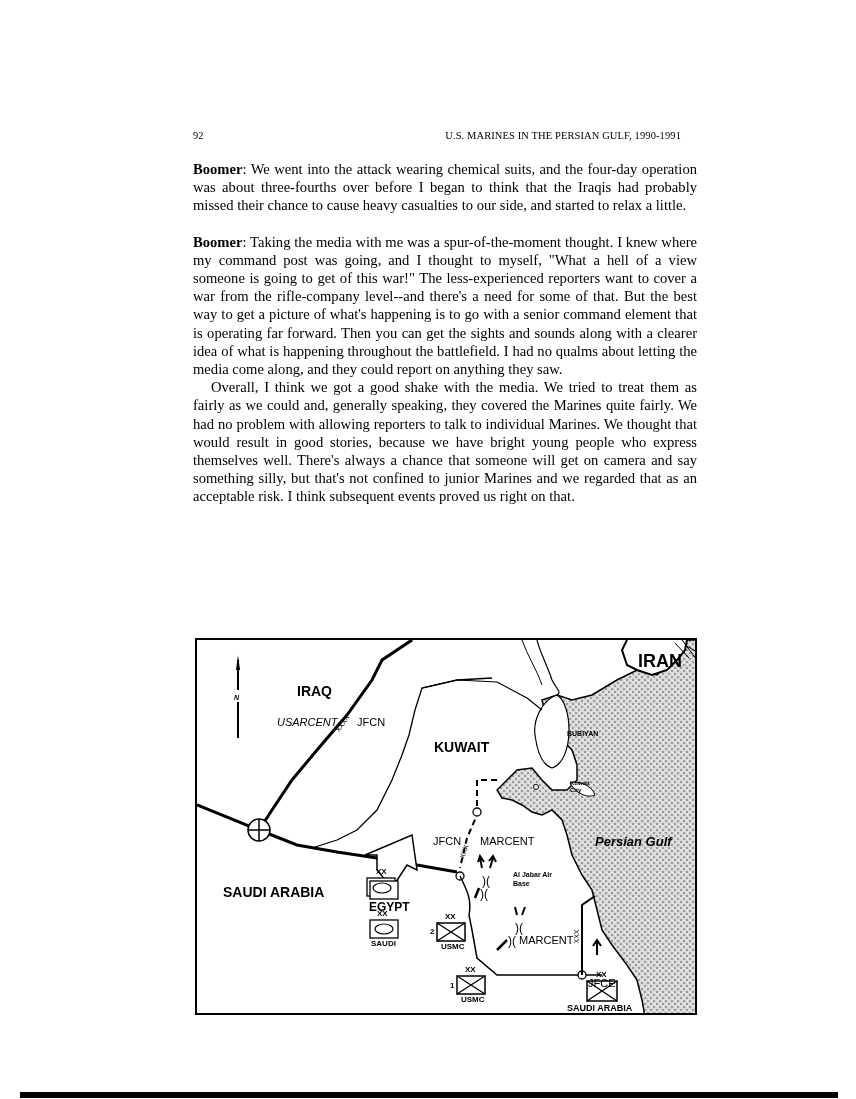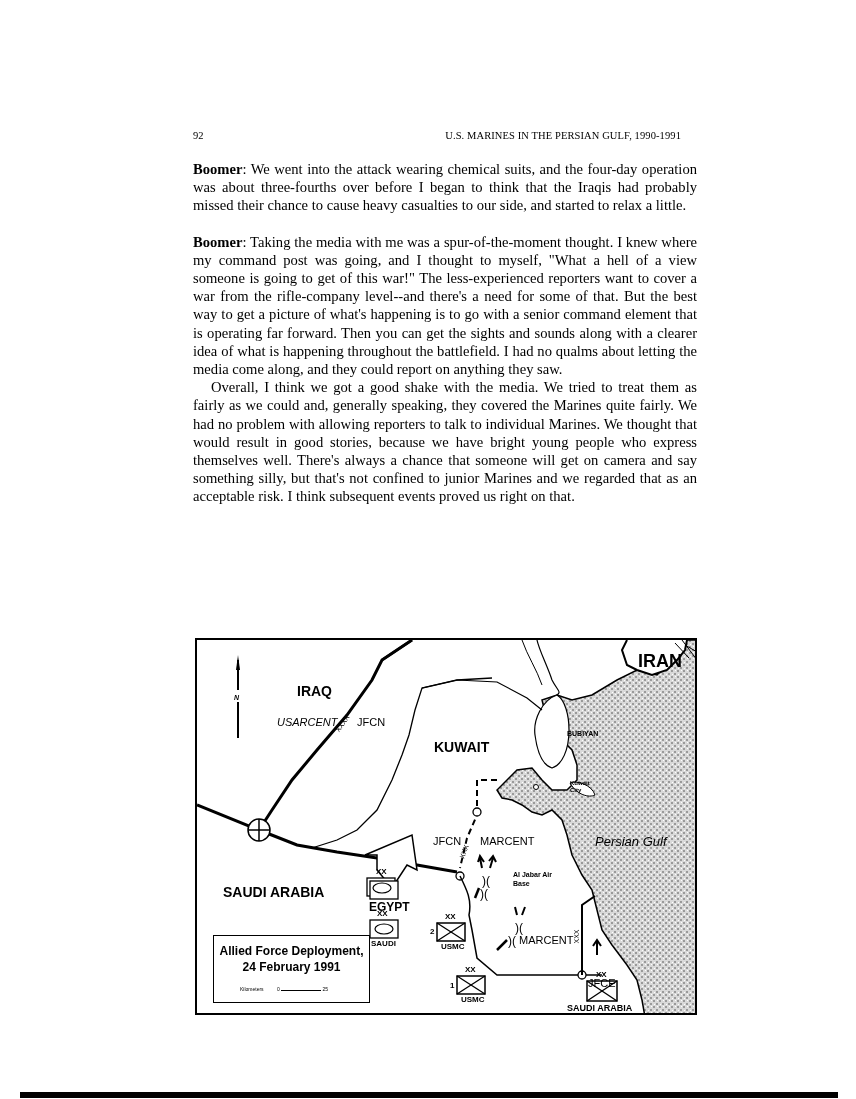--- a/index.html
+++ b/index.html
@@ -128,21 +128,21 @@
     </g>
   </svg>
 
   <span class="map-label" style="left:100px;top:44px;font-size:14px;">IRAQ</span>
   <span class="map-label" style="left:441px;top:12px;font-size:18px;">IRAN</span>
   <span class="map-label" style="left:237px;top:100px;font-size:14px;">KUWAIT</span>
   <span class="map-label" style="left:26px;top:245px;font-size:14px;">SAUDI ARABIA</span>
 
   <span class="map-label" style="left:370px;top:90px;font-size:7px;">BUBIYAN</span>
   <span class="map-label" style="left:373px;top:140px;font-size:6px;width:20px;white-space:normal;line-height:7px;">Kuwait City</span>
-  <span class="map-label" style="left:398px;top:195px;font-size:13px;font-style:italic;font-weight:normal;">Persian Gulf</span>
+  <span class="map-label" style="left:398px;top:195px;font-size:13px;font-style:italic;font-weight:bold;">Persian Gulf</span>
   <span class="map-label" style="left:316px;top:230px;font-size:7px;width:40px;white-space:normal;line-height:9px;">Al Jabar Air Base</span>
 
   <span class="map-label small" style="left:80px;top:77px;font-size:11px;font-style:italic;">USARCENT</span>
   <span class="map-label small" style="left:136px;top:80px;font-size:7px;transform:rotate(-55deg);">XXXX</span>
   <span class="map-label small" style="left:160px;top:77px;font-size:11px;">JFCN</span>
   <span class="map-label small" style="left:236px;top:196px;font-size:11px;">JFCN</span>
   <span class="map-label small" style="left:260px;top:208px;font-size:7px;transform:rotate(-70deg);">XXX</span>
   <span class="map-label small" style="left:283px;top:196px;font-size:11px;">MARCENT</span>
   <span class="map-label small" style="left:322px;top:295px;font-size:11px;">MARCENT</span>
   <span class="map-label small" style="left:372px;top:293px;font-size:7px;transform:rotate(-90deg);">XXX</span>
@@ -156,25 +156,15 @@
   <span class="map-label" style="left:174px;top:300px;font-size:8px;">SAUDI</span>
   <span class="map-label" style="left:248px;top:273px;font-size:8px;">XX</span>
   <span class="map-label" style="left:233px;top:288px;font-size:8px;">2</span>
   <span class="map-label" style="left:244px;top:303px;font-size:8px;">USMC</span>
   <span class="map-label" style="left:268px;top:326px;font-size:8px;">XX</span>
   <span class="map-label" style="left:253px;top:342px;font-size:8px;">1</span>
   <span class="map-label" style="left:264px;top:356px;font-size:8px;">USMC</span>
   <span class="map-label" style="left:399px;top:331px;font-size:8px;">XX</span>
   <span class="map-label" style="left:370px;top:364px;font-size:9px;">SAUDI ARABIA</span>
 
-  <div class="legend-box">
-    <div class="legend-title">Allied Force Deployment,</div>
-    <div class="legend-title" style="margin-top:0;">24 February 1991</div>
-    <div class="scale-row">
-      <span>Kilometers</span>
-      <span style="margin-left:12px;">0</span>
-      <span style="display:inline-block;width:40px;border-bottom:1px solid #000;"></span>
-      <span>25</span>
-    </div>
-  </div>
 </div>
 
 <div class="bottom-rule"></div>
 
 </body></html>

